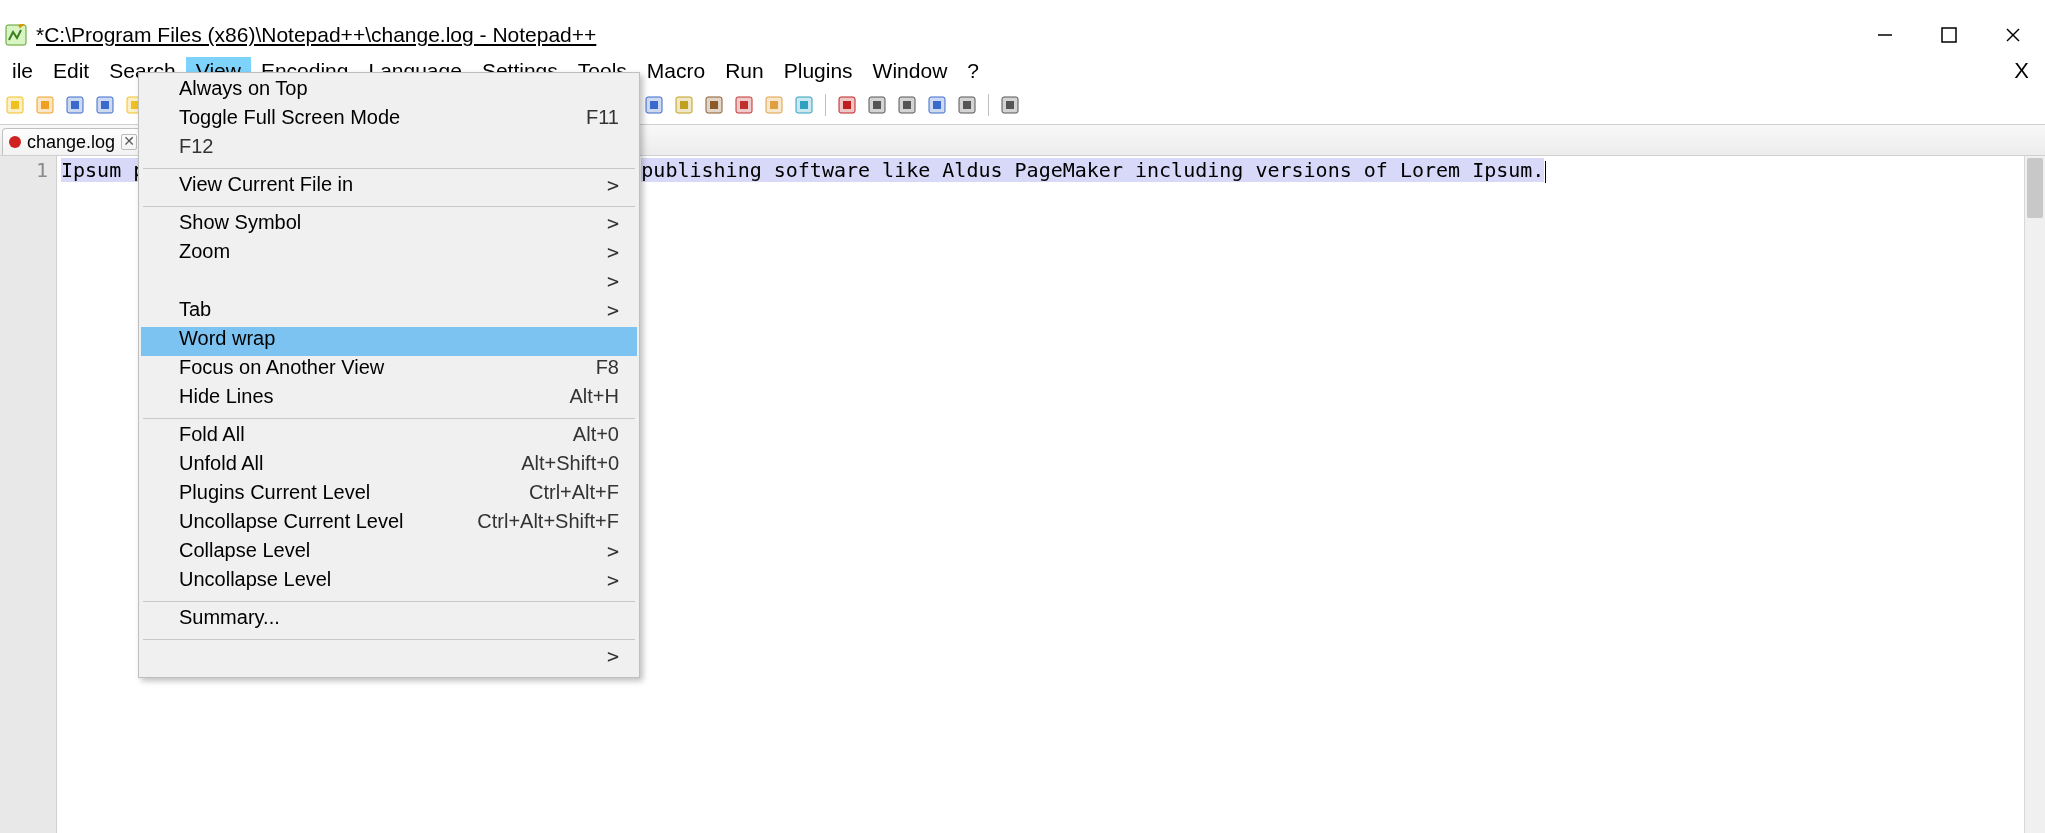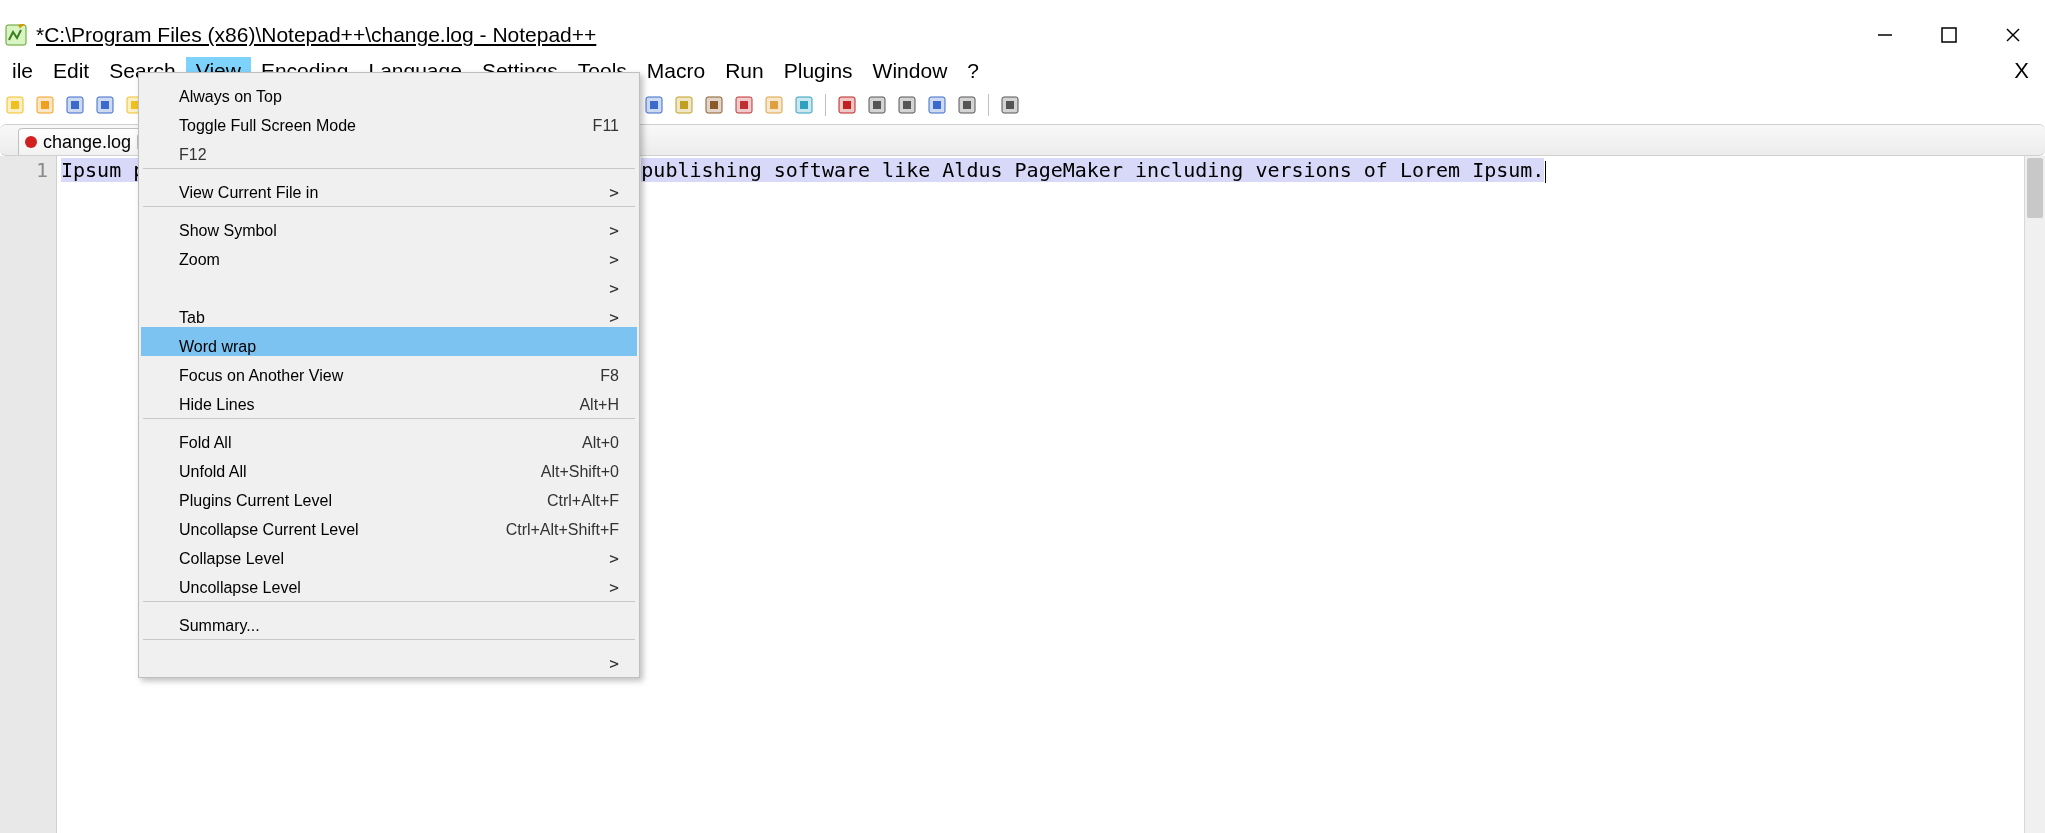--- a/index.html
+++ b/index.html
@@ -12,35 +12,35 @@
   
   .menubar{display:flex;align-items:center;height:34px;padding:0 0 0 0;}
   .menubar .menu-item{padding:2px 10px;font-size:21px;cursor:default;}
   .menubar .menu-item.open{background:#7dd3fc;}
   .menubar .menu-close-x{margin-left:auto;padding:0 16px;font-size:22px;}
   
   .toolbar{display:flex;align-items:center;height:30px;padding:2px 2px 4px 2px;gap:4px;}
   .toolbar .tb-btn{width:26px;height:26px;display:flex;align-items:center;justify-content:center;}
   .toolbar .tb-sep{width:1px;height:22px;background:#c0c0c0;margin:0 4px;}
   
-  .tabbar{display:flex;align-items:flex-end;height:30px;background:linear-gradient(#f8f8f8,#ececec);border-top:1px solid #d0d0d0;border-bottom:1px solid #d0d0d0;padding-left:18px;border-radius:6px;}
+  .tabbar{display:flex;align-items:flex-end;height:30px;background:linear-gradient(#f8f8f8,#ececec);border-top:1px solid #d0d0d0;border-bottom:1px solid #d0d0d0;padding-left:2px;}
   .file-tab{display:flex;align-items:center;height:26px;background:linear-gradient(#fefefe,#f2f2f2);border:1px solid #c0c0c0;border-bottom:none;border-radius:4px 4px 0 0;padding:0 6px;gap:6px;font-size:18px;}
   .file-tab .dot{width:12px;height:12px;border-radius:50%;background:#d02020;}
   .file-tab .tab-x{font-size:14px;color:#555;border:1px solid #bbb;width:14px;height:14px;line-height:12px;text-align:center;border-radius:2px;}
   
   .editor{position:relative;display:flex;height:calc(833px - 38px - 34px - 36px - 30px);}
   .gutter{width:48px;background:#e8e8e8;text-align:right;padding:2px 8px 0 0;color:#8a8a8a;font-family:Consolas,monospace;font-size:20px;border-right:1px solid #d0d0d0;}
   .code{flex:1;font-family:Consolas,monospace;font-size:20px;padding:2px 4px;white-space:pre;}
   .code .sel{background:#d8d8f8;}
   .caret{display:inline-block;width:1px;height:22px;background:#000;vertical-align:middle;margin-left:1px;}
   .scroll-v{position:absolute;right:0;top:0;width:20px;height:100%;background:#f0f0f0;border-left:1px solid #d8d8d8;}
   .scroll-thumb{position:absolute;right:2px;top:2px;width:16px;height:60px;background:#c8c8c8;border-radius:2px;}
   
   .dropdown{position:absolute;left:138px;top:72px;width:496px;background:#f0f0f0;border:1px solid #bfbfbf;box-shadow:3px 3px 6px rgba(0,0,0,0.25);padding:4px 2px;z-index:100;}
-  .dropdown .row{display:flex;align-items:flex-end;height:29px;padding:0 18px 0 38px;font-size:16px;cursor:default;}
+  .dropdown .row{display:flex;align-items:flex-start;height:29px;padding:0 18px 0 38px;font-size:20px;cursor:default;}
   .dropdown .row.hover{background:#7cc3f2;}
   .dropdown .row-label{flex:1;}
   .dropdown .row-accel{color:#333;}
   .dropdown .row-sub{color:#333;margin-left:auto;}
   .dropdown hr{border:none;border-top:1px solid #c8c8c8;margin:4px 2px;}
   .chev{font-family:Consolas,monospace;}
   svg{display:block;}
 </style>
 </head>
 <body>

